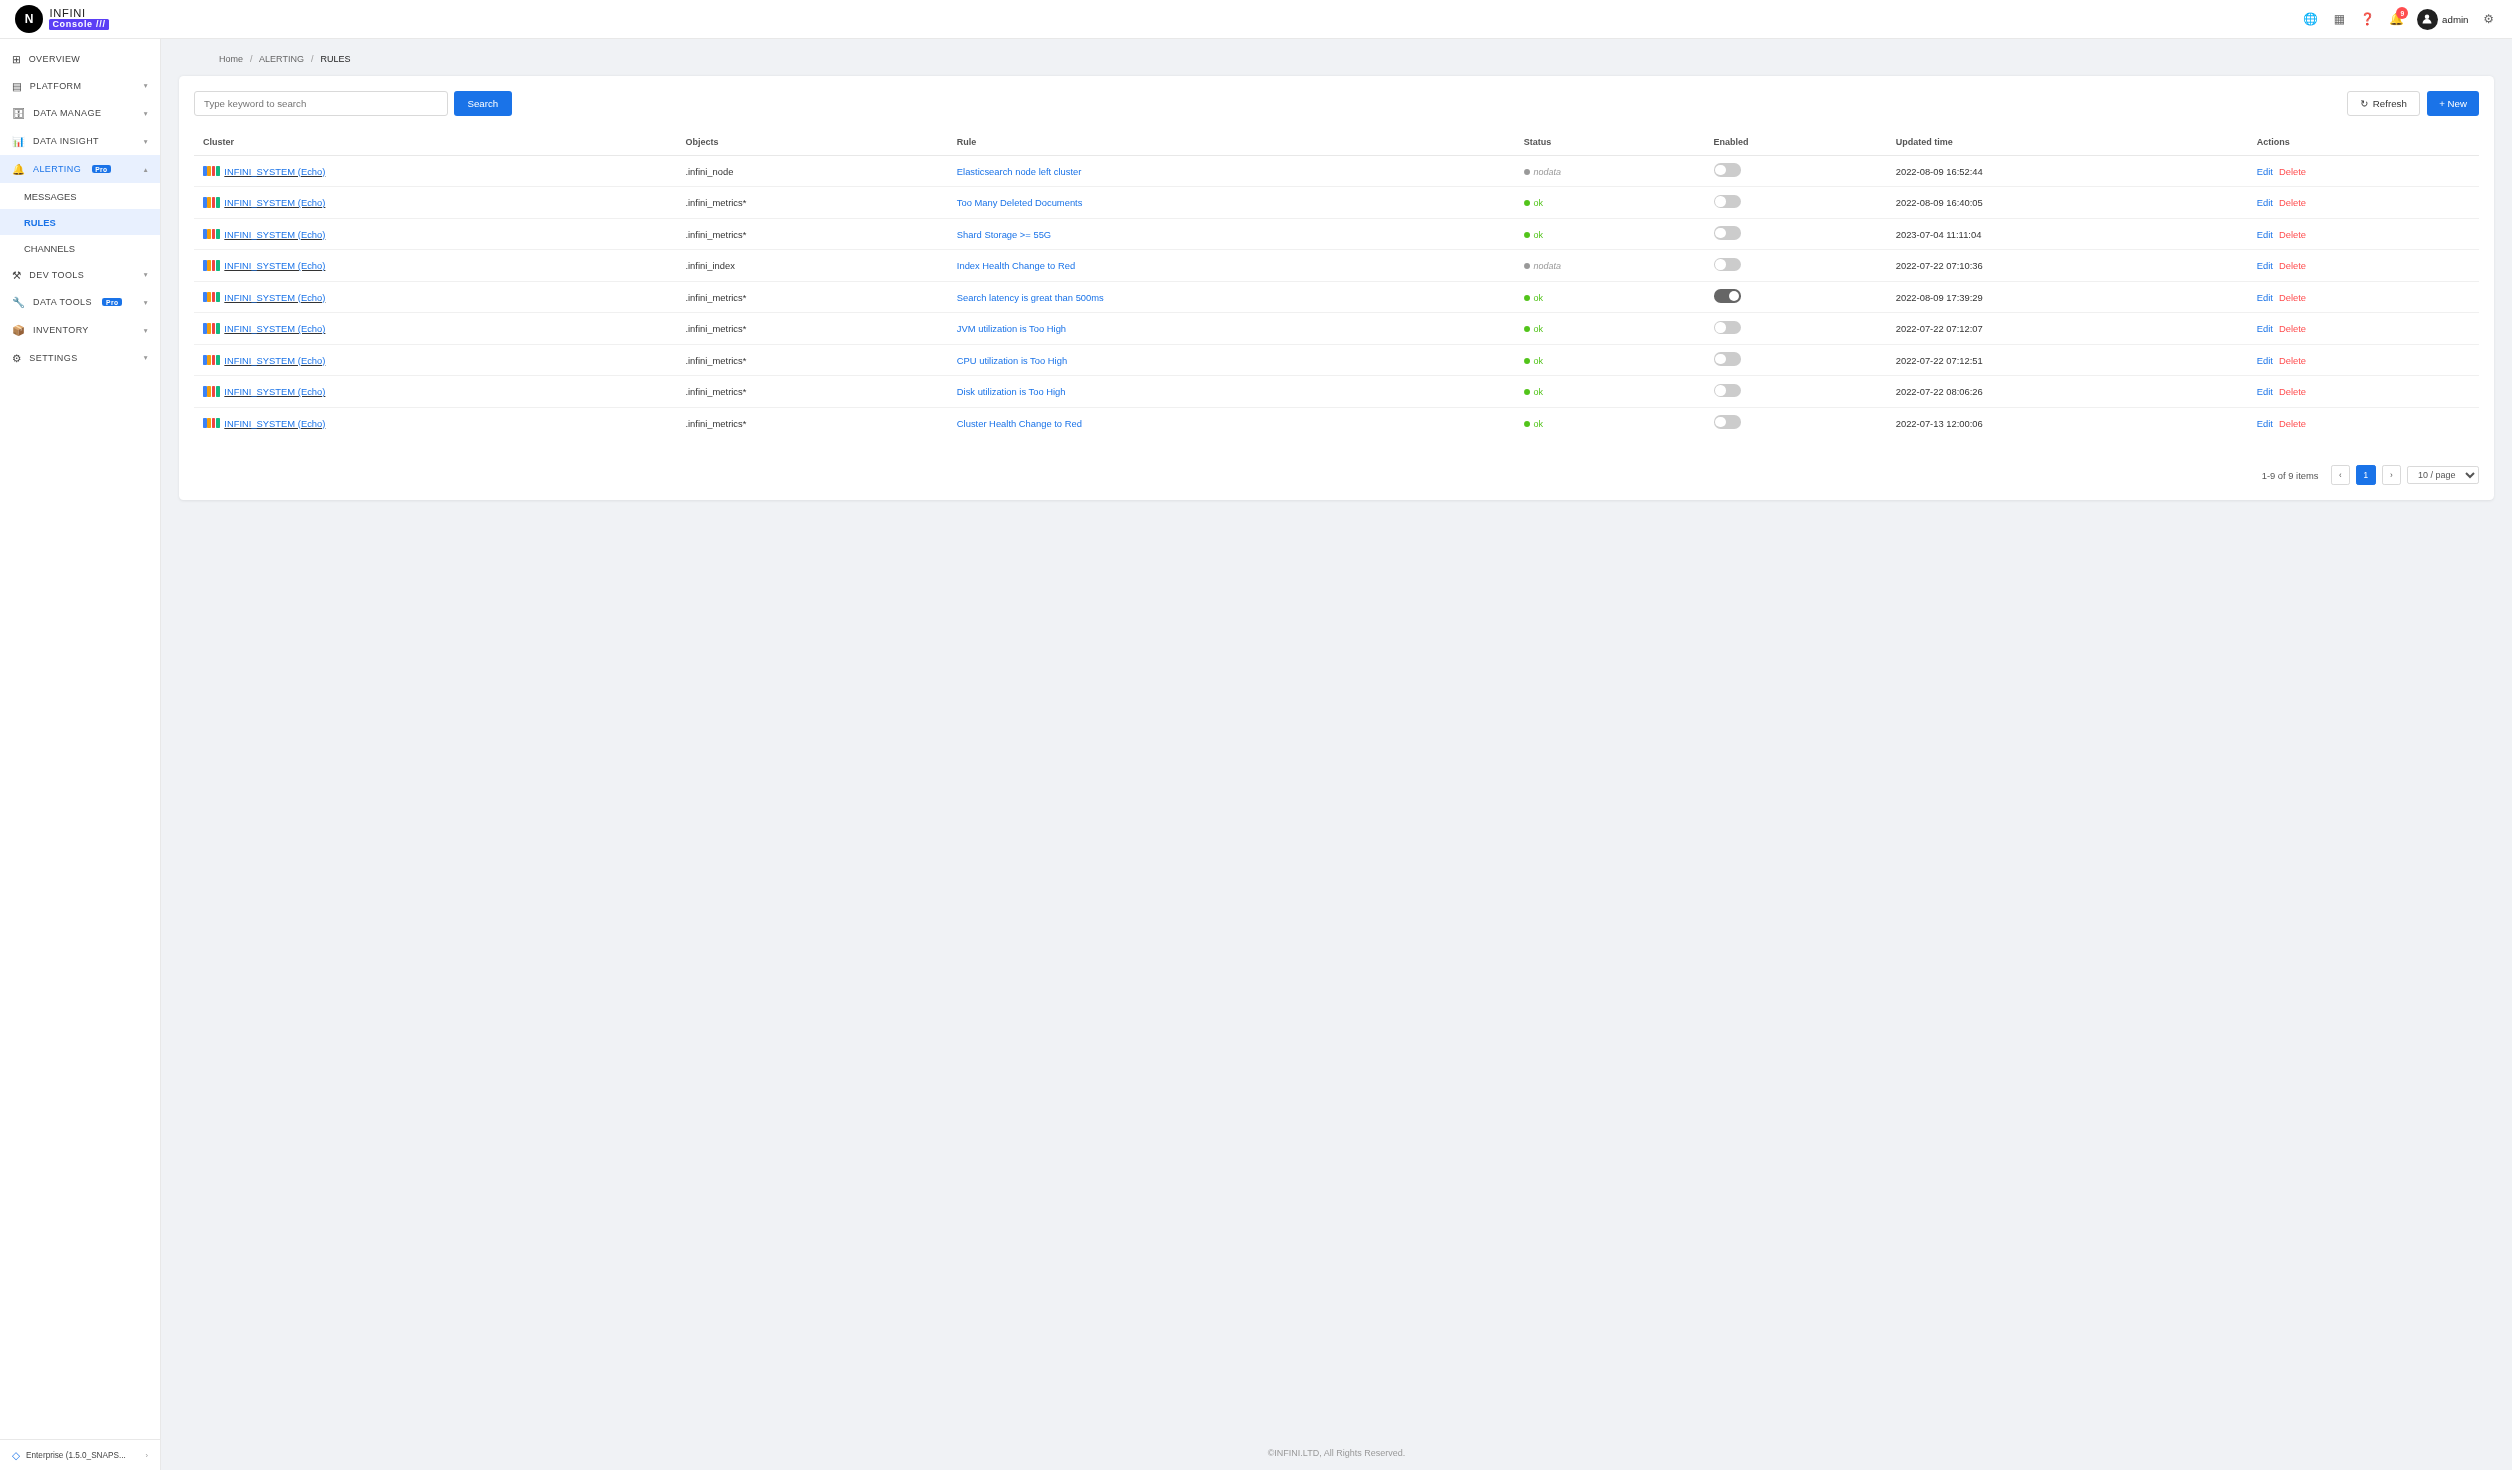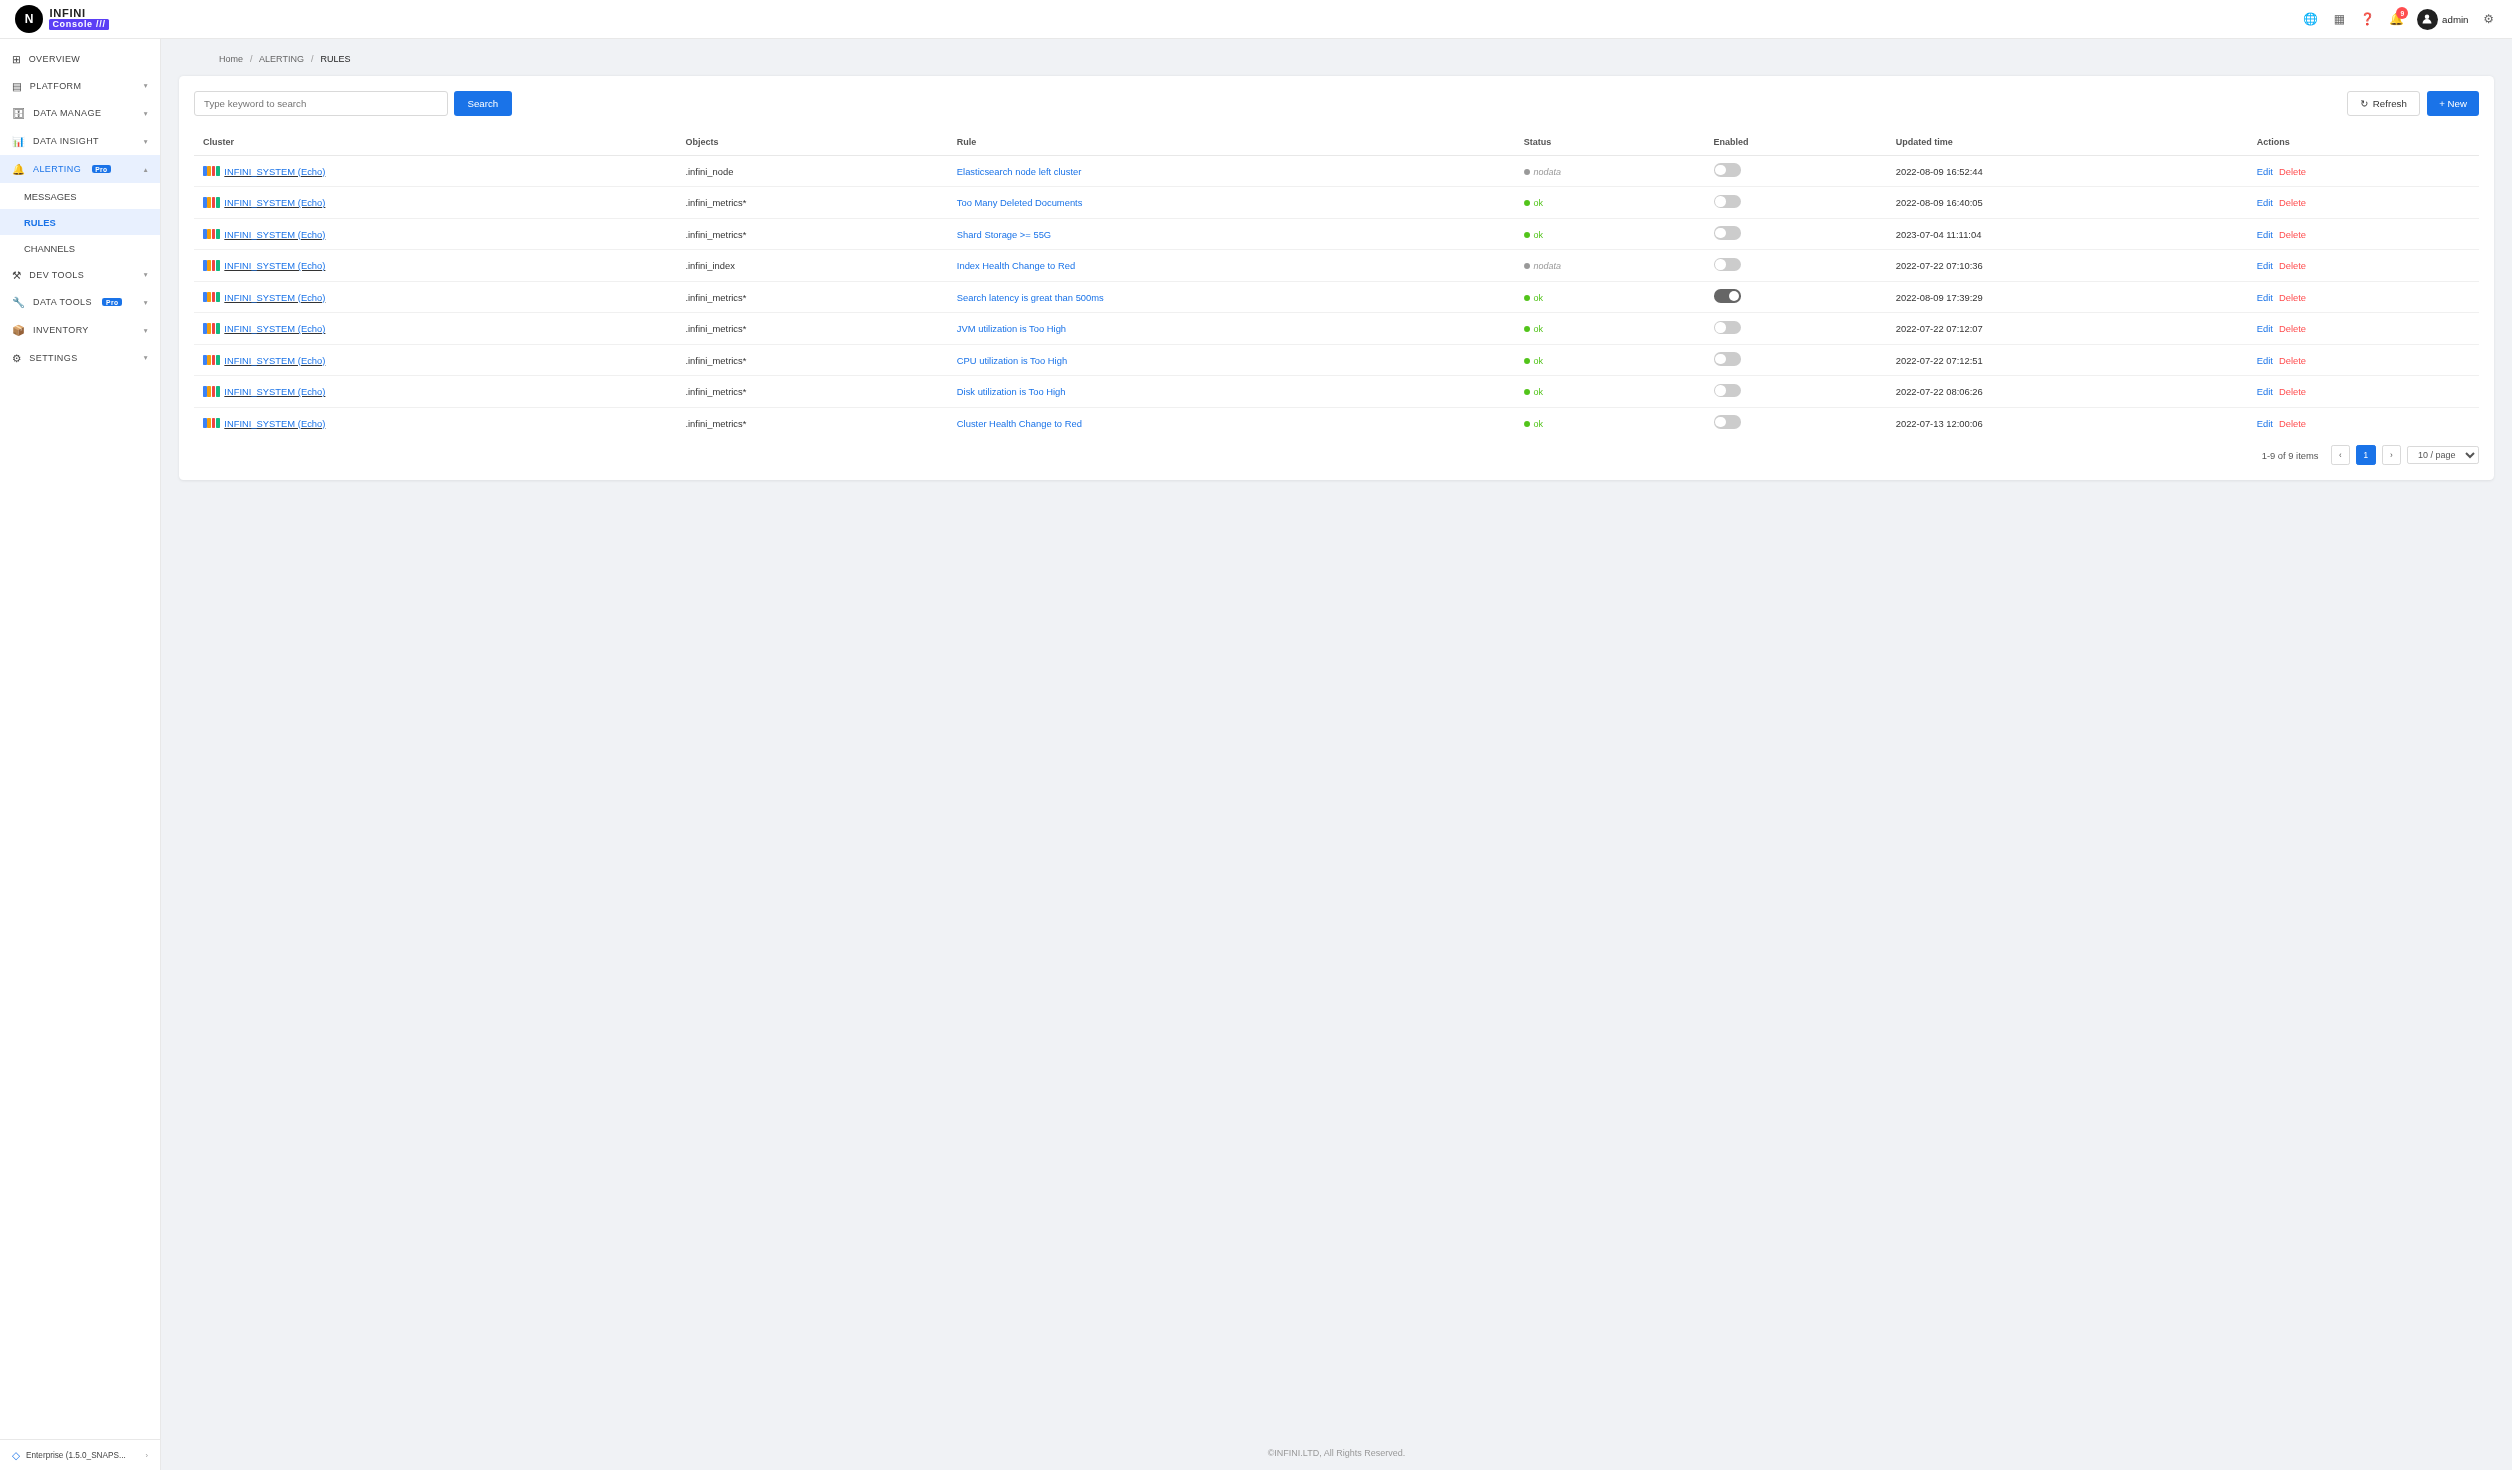--- a/index.html
+++ b/index.html
@@ -34,21 +34,21 @@
       color: #fff;
       font-weight: bold;
       font-size: 12px;
     }
     .logo-text-area {
       display: flex;
       flex-direction: column;
       line-height: 1;
     }
     .logo-infini {
-      font-weight: bold;
+      font-weight: normal;
       font-size: 11.2px;
       color: #222;
       letter-spacing: 0.7px;
     }
     .logo-console {
       background: #5b3ff5;
       color: #fff;
       font-size: 9px;
       font-weight: bold;
       padding: 0.7px 3px;
@@ -324,21 +324,21 @@
     .toggle.on::after { left: 15px; }
 
     .action-link { color: #1a73e8; cursor: pointer; font-size: 9.4px; margin-right: 6px; }
     .action-delete { color: #ff4d4f; cursor: pointer; font-size: 9.4px; }
 
     
     .pagination {
       display: flex;
       justify-content: flex-end;
       align-items: center;
-      margin-top: 7px;
+      margin-top: 27px;
       gap: 6px;
       font-size: 9.4px;
       color: #555;
     }
     .page-info { margin-right: 6px; }
     .page-btn {
       width: 19.5px;
       height: 19.5px;
       border: 0.7px solid #d9d9d9;
       background: #fff;

